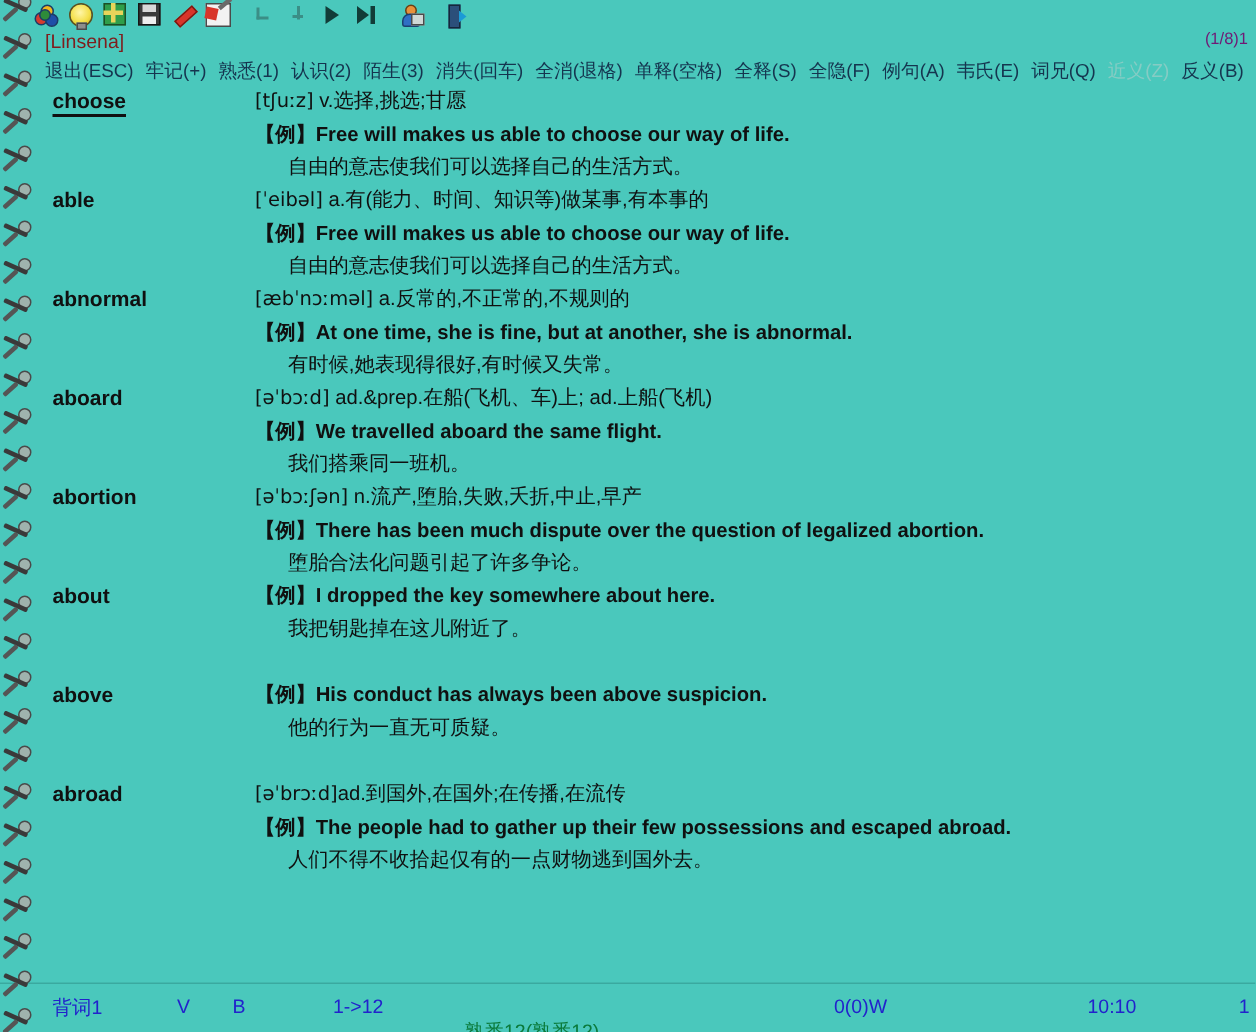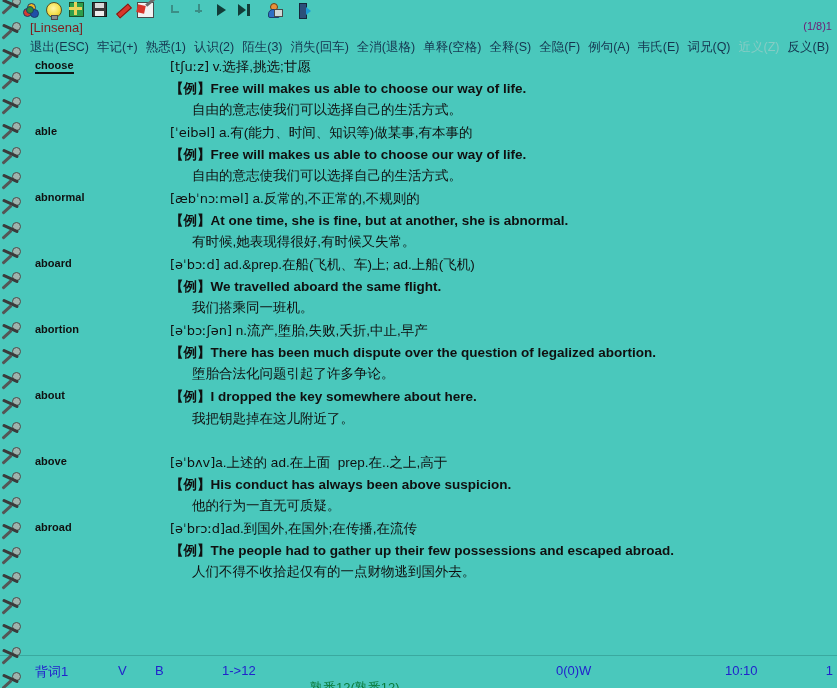--- a/index.html
+++ b/index.html
@@ -339,21 +339,21 @@
   }
   .entry {
     position: relative;
     height: 66px;
   }
   .entry.tall { height: 85px; }
   .word {
     position: absolute;
     left: 35px;
     top: 3px;
-    font-size: 11px;
+    font-size: 14px;
     font-weight: bold;
     color: #101010;
     font-family: "Liberation Sans", sans-serif;
   }
   .word.current {
     border-bottom: 2px solid #101010;
     padding-bottom: 1px;
   }
   .defs {
     position: absolute;
@@ -670,21 +670,20 @@
       <div class="entry">
         <div class="word">about</div>
         <div class="defs">
           <div class="line example">【例】I dropped the key somewhere about here.</div>
           <div class="line trans">我把钥匙掉在这儿附近了。</div>
         </div>
       </div>
       <div class="entry">
         <div class="word">above</div>
         <div class="defs">
-          <div class="line"><span class="phon">[əˈbʌv]</span><span>a.上述的 ad.在上面  prep.在..之上,高于</span></div>
           <div class="line example">【例】His conduct has always been above suspicion.</div>
           <div class="line trans">他的行为一直无可质疑。</div>
         </div>
       </div>
       <div class="entry tall">
         <div class="word">abroad</div>
         <div class="defs">
           <div class="line"><span class="phon">[əˈbrɔːd]</span><span>ad.到国外,在国外;在传播,在流传</span></div>
           <div class="line example">【例】The people had to gather up their few possessions and escaped abroad.</div>
           <div class="line trans">人们不得不收拾起仅有的一点财物逃到国外去。</div>

